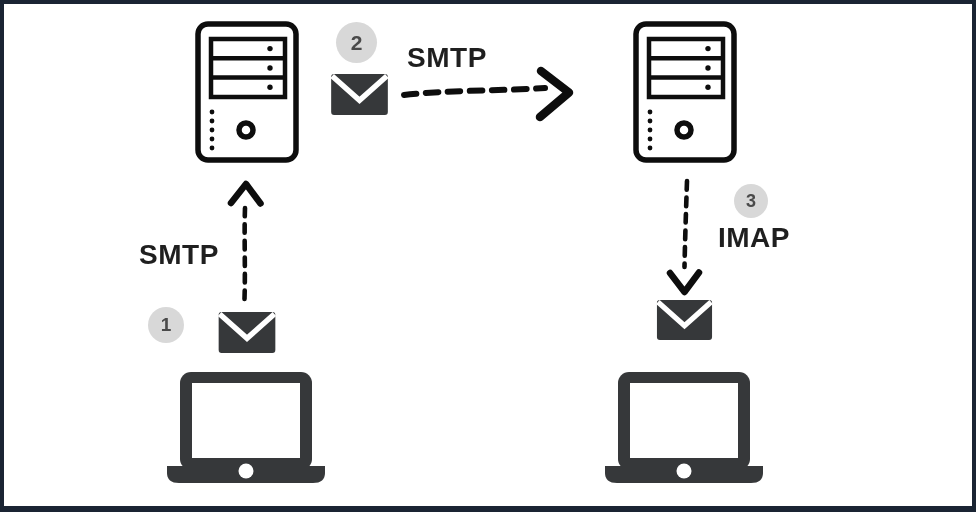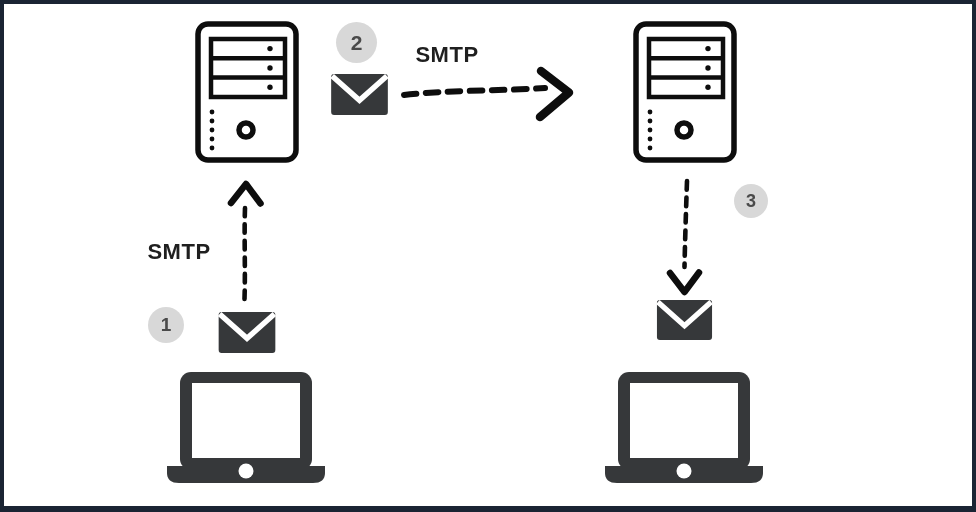--- a/index.html
+++ b/index.html
@@ -36,21 +36,21 @@
     font-weight:bold;
     z-index:5;
   }
   .badge-1{left:148px;top:307px;width:36px;height:36px;font-size:19px;}
   .badge-2{left:336px;top:22px;width:41px;height:41px;font-size:21px;}
   .badge-3{left:734px;top:184px;width:34px;height:34px;font-size:18px;}
   .proto-label{
     position:absolute;
     color:var(--label);
     font-weight:bold;
-    font-size:22px;
+    font-size:28px;
     letter-spacing:0.5px;
     text-align:center;
     width:100px;
     z-index:5;
   }
   .label-smtp-upload{left:129px;top:239px;}
   .label-smtp-relay{left:397px;top:42px;}
   .label-imap{left:704px;top:222px;}
   .arrows{position:absolute;left:0;top:0;width:976px;height:512px;z-index:2;pointer-events:none;}
   svg{display:block;}
@@ -136,15 +136,16 @@
   </div>
   <div class="badge badge-2">
     <span>2</span>
   </div>
   <div class="badge badge-3">
     <span>3</span>
   </div>
 
   <div class="proto-label label-smtp-upload">SMTP</div>
   <div class="proto-label label-smtp-relay">SMTP</div>
+  <div class="proto-label label-imap">IMAP</div>
 
   <div class="frame"></div>
 </div>
 
 </body></html>

